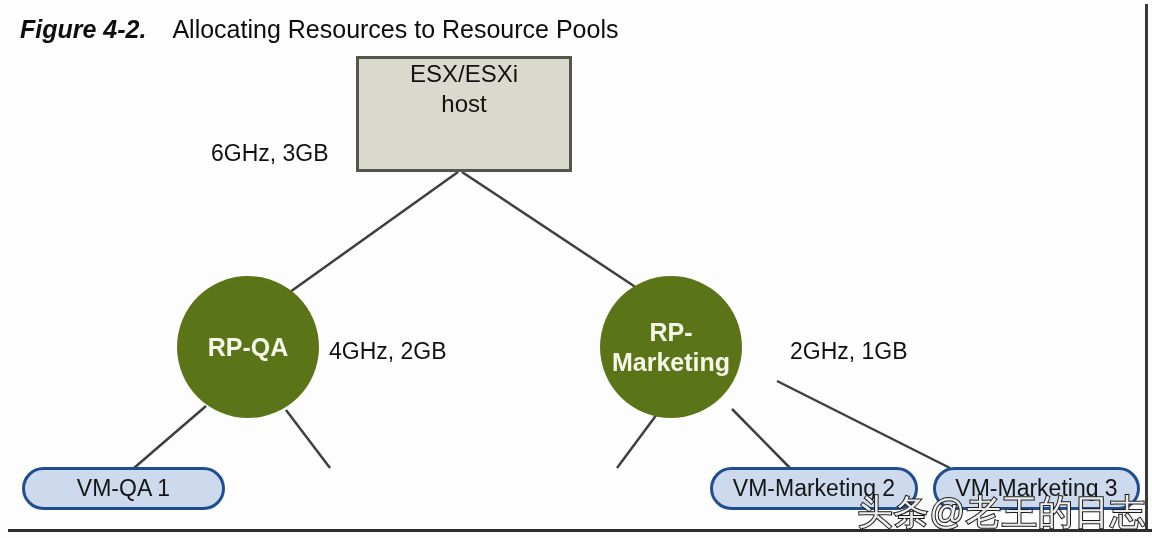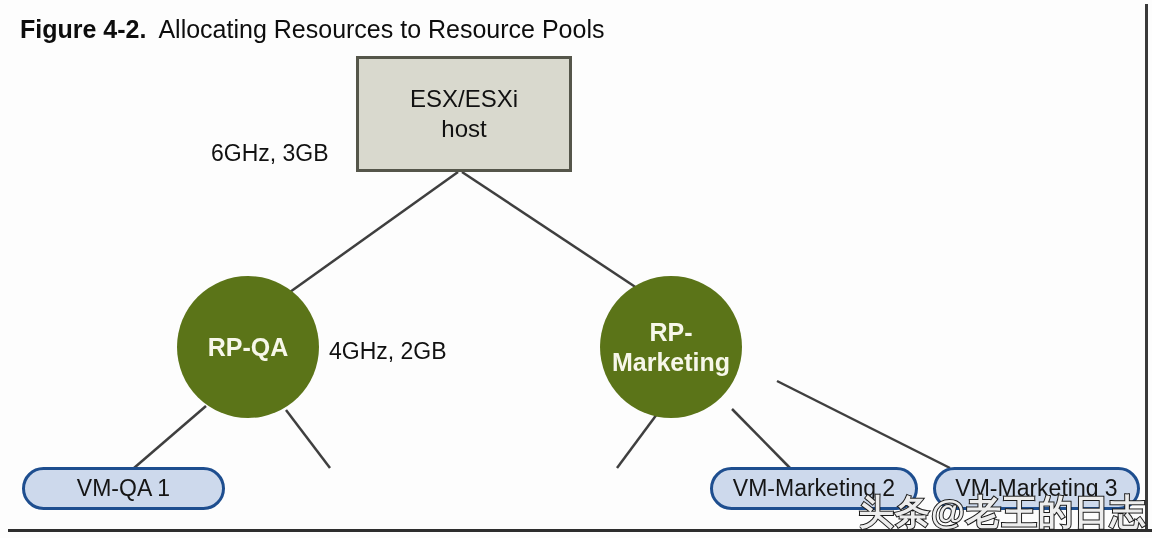--- a/index.html
+++ b/index.html
@@ -29,42 +29,42 @@
   }
 
   
   .fig-title {
     position: absolute;
     left: 20px; top: 15px;
     font-size: 25px;
     color: #0d0d0d;
     white-space: nowrap;
   }
-  .fig-title .fig-label { font-weight: bold; margin-right: 12px; }
+  .fig-title .fig-label { font-weight: bold; margin-right: 26px; font-style: italic; }
 
   
   svg.connectors {
     position: absolute;
     left: 0; top: 0;
     width: 1152px; height: 538px;
     z-index: 1;
   }
   svg.connectors line { stroke: #3f3f3f; stroke-width: 2.5; }
 
   
   .host-box {
     position: absolute;
     left: 356px; top: 56px;
     width: 216px; height: 116px;
     background: #d9d9ce;
     border: 3px solid #55564a;
     display: flex;
     flex-direction: column;
     align-items: center;
-    justify-content: center;
+    justify-content: flex-start;
     z-index: 2;
     font-size: 24px;
     line-height: 1.25;
     color: #111;
     text-align: center;
   }
 
   
   .res-label {
     position: absolute;
@@ -118,21 +118,21 @@
   .vm-3 { left: 494px; width: 205px; }
   .vm-4 { left: 710px; width: 208px; }
   .vm-5 { left: 933px; width: 207px; }
 
   
   .watermark {
     position: absolute;
     right: 6px; bottom: 2px;
     z-index: 3;
     font-size: 35px;
-    font-weight: bold;
+    font-weight: normal;
     letter-spacing: 1px;
     color: rgba(255,255,255,0.92);
     -webkit-text-stroke: 2px #1c1c1c;
     paint-order: stroke fill;
     text-shadow: 0 0 1px #1c1c1c;
     white-space: nowrap;
   }
 </style>
 </head>
 <body>
@@ -161,20 +161,21 @@
 
   <div class="pool-circle pool-qa">
     <span>RP-QA</span>
   </div>
   <div class="res-label res-qa">4GHz, 2GB</div>
 
   <div class="pool-circle pool-marketing">
     <span>RP-</span>
     <span>Marketing</span>
   </div>
+  <div class="res-label res-marketing">2GHz, 1GB</div>
 
   <div class="vm-box vm-1">VM-QA 1</div>
   <div class="vm-box vm-4">VM-Marketing 2</div>
   <div class="vm-box vm-5">VM-Marketing 3</div>
 
   <div class="watermark">头条@老王的日志</div>
 
   <div class="edge-right"></div>
   <div class="edge-bottom"></div>
 

